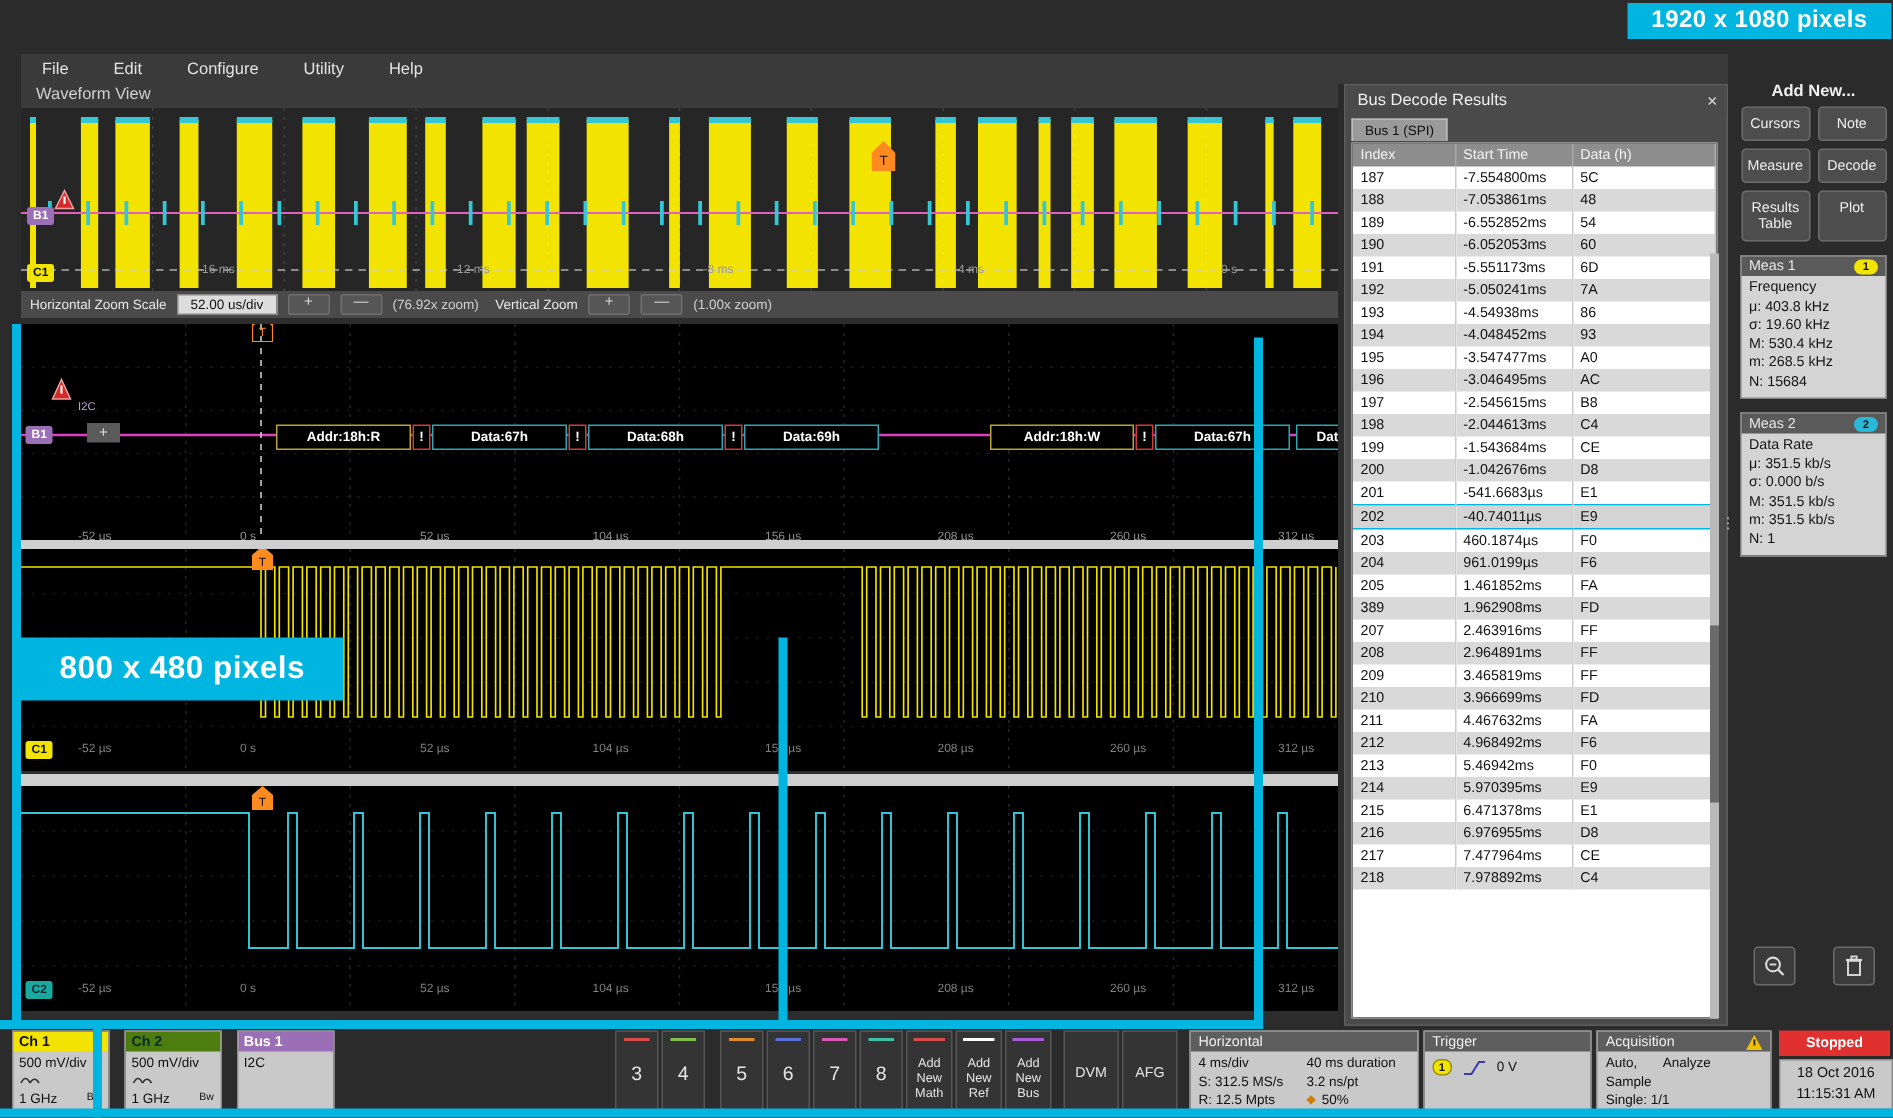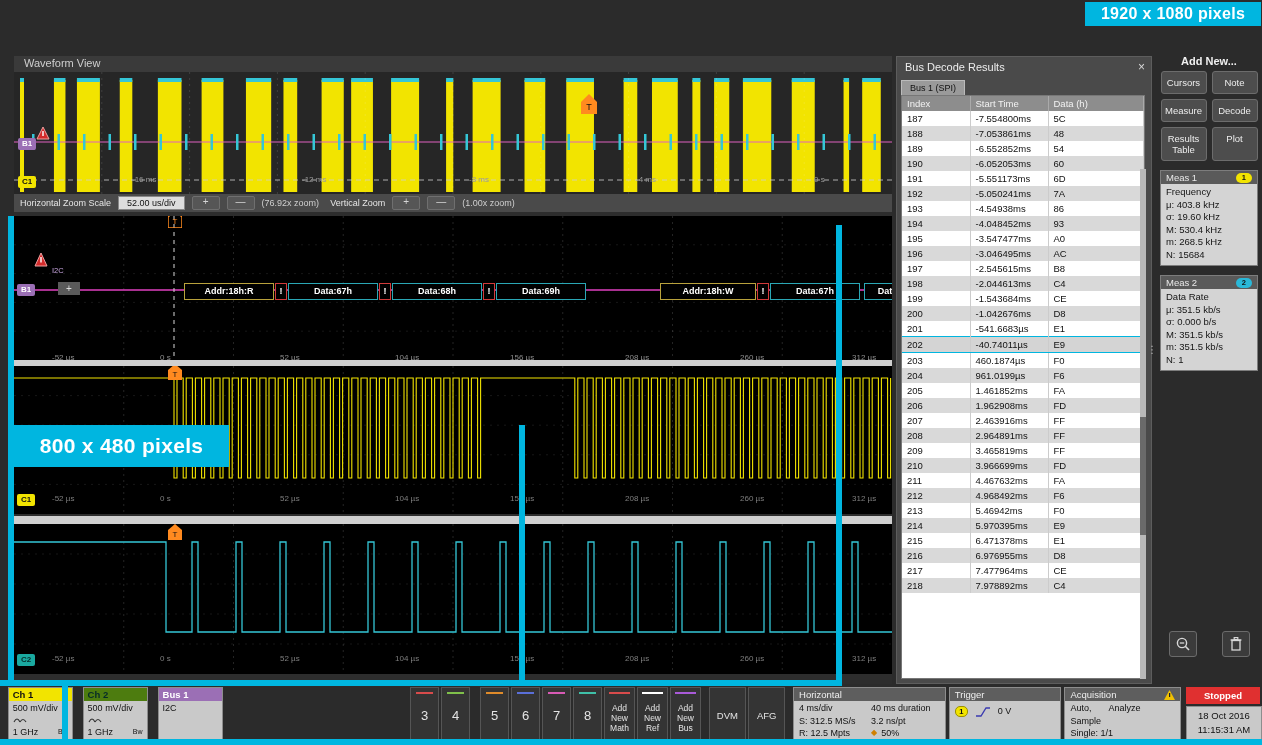--- a/index.html
+++ b/index.html
@@ -136,20 +136,27 @@
   <div class="banner" id="banner-1920">1920 x 1080 pixels</div>
   <div class="banner" id="banner-800">800 x 480 pixels</div>
 
   <div class="band" style="left:836px;top:225px;width:6px;height:455px;"></div>
   <div class="band" style="left:519px;top:425px;width:6px;height:255px;"></div>
   <div class="band" style="left:62px;top:685px;width:6px;height:60px;"></div>
   <div class="band" style="left:0px;top:680px;width:842px;height:6px;"></div>
   <div class="band" style="left:0px;top:739px;width:1262px;height:6px;"></div>
   <div class="band" style="left:8px;top:216px;width:6px;height:470px;"></div>
 
+  <div id="menubar">
+    <div class="mi">File</div>
+    <div class="mi">Edit</div>
+    <div class="mi">Configure</div>
+    <div class="mi">Utility</div>
+    <div class="mi">Help</div>
+  </div>
 
   <div id="wv">
     <div id="wv-title">Waveform View</div>
   </div>
 
   <div id="overview">
     <svg id="ov-canvas" width="878" height="122">
       <rect width="878" height="122" fill="#262626"></rect>
       <g id="ov-bursts">
           <rect x="6" y="8" width="4.001424399205216" height="112" fill="#f2e400"></rect>
@@ -501,21 +508,21 @@
               <td>204</td>
               <td>961.0199µs</td>
               <td>F6</td>
             </tr>
             <tr class="odd">
               <td>205</td>
               <td>1.461852ms</td>
               <td>FA</td>
             </tr>
             <tr class="even">
-              <td>206</td>
+              <td>389</td>
               <td>1.962908ms</td>
               <td>FD</td>
             </tr>
             <tr class="odd">
               <td>207</td>
               <td>2.463916ms</td>
               <td>FF</td>
             </tr>
             <tr class="even">
               <td>208</td>

